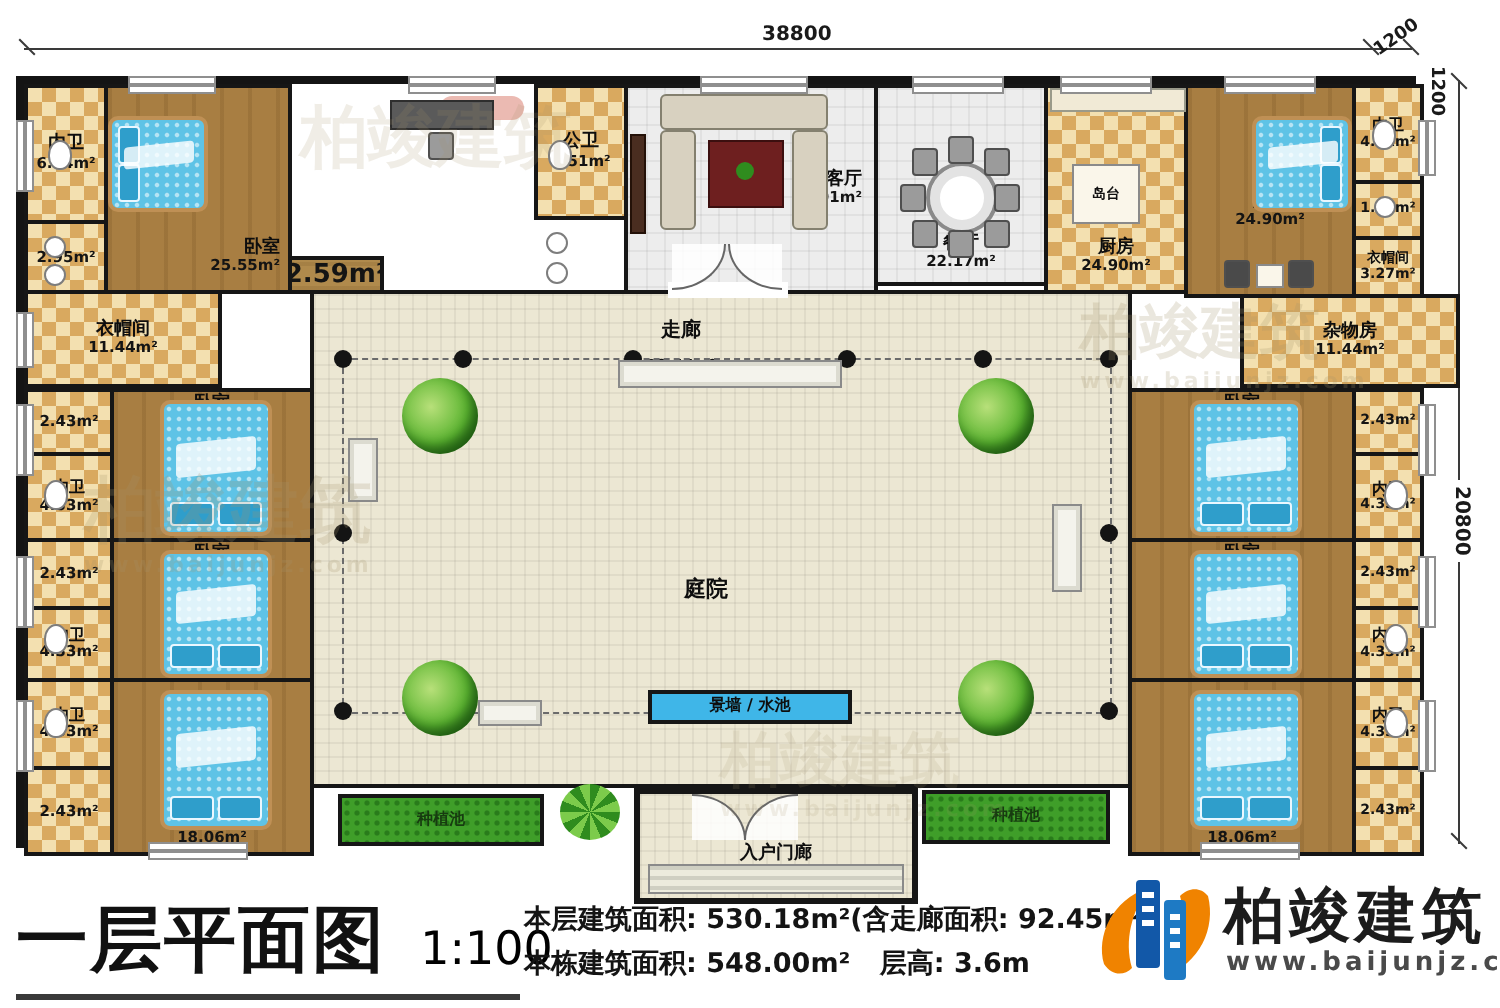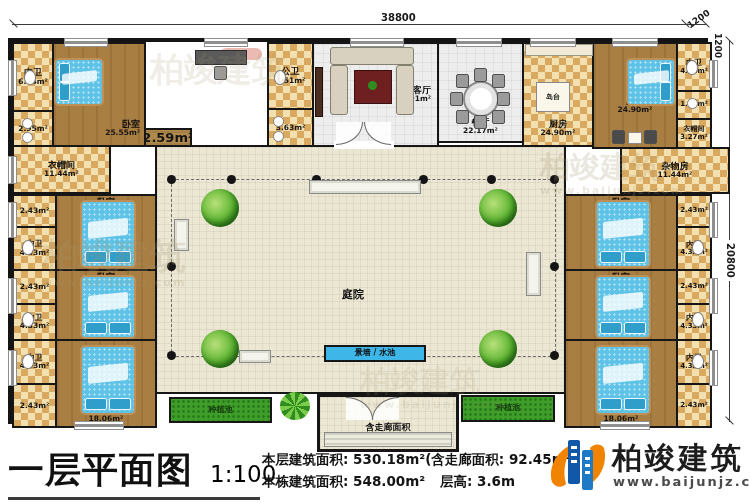--- a/index.html
+++ b/index.html
@@ -134,23 +134,20 @@
       <span class="rname">卧室</span>
       <span class="rarea">25.55m²</span>
     </div>
     <div class="room wood2" style="left:132px;top:86px;width:48px;height:19px;">
       <span class="rarea" style="font-size:13px;">2.59m²</span>
     </div>
     <div class="room checker" style="left:255px;top:0;width:47px;height:68px;">
       <span class="rname">公卫</span>
       <span class="rarea">7.51m²</span>
     </div>
-    <div class="room checker" style="left:255px;top:66px;width:47px;height:39px;">
-      <span class="rarea">3.63m²</span>
-    </div>
     <div class="room gray" style="left:300px;top:0;width:127px;height:105px;align-items:flex-end;padding-right:6px;">
       <span class="rname">客厅</span>
       <span class="rarea">36.91m²</span>
     </div>
     <div class="room gray" style="left:425px;top:0;width:87px;height:101px;justify-content:flex-end;padding-bottom:6px;">
       <span class="rname">餐厅</span>
       <span class="rarea">22.17m²</span>
     </div>
     <div class="room checker" style="left:510px;top:0;width:72px;height:105px;justify-content:flex-end;padding-bottom:8px;">
       <span class="rname">厨房</span>
@@ -243,20 +240,24 @@
     </div>
     <div class="room checker" style="left:664px;top:341px;width:36px;height:45px;">
       <span class="rarea" style="font-size:7px;">2.43m²</span>
     </div>
     <div class="room wood" style="left:552px;top:297px;width:114px;height:89px;justify-content:flex-end;padding-bottom:3px;">
       <span class="rname">卧室</span>
       <span class="rarea">18.06m²</span>
     </div>
 
     <div class="room cream" style="left:143px;top:103px;width:411px;height:249px;display:block;">
+      <div style="position:absolute;left:0;right:40px;top:8px;text-align:center;">
+        <span class="rname" style="font-size:10px;">走廊</span><br>
+        <span class="rarea">92.45m²</span>
+      </div>
       <div class="ring" style="left:14px;top:32px;width:383px;height:176px;"></div>
       <span class="rname" style="position:absolute;left:185px;top:142px;font-size:11px;">庭院</span>
 
       <div class="col" style="left:10px;top:28px;"></div>
       <div class="col" style="left:70px;top:28px;"></div>
       <div class="col" style="left:155px;top:28px;"></div>
       <div class="col" style="left:262px;top:28px;"></div>
       <div class="col" style="left:330px;top:28px;"></div>
       <div class="col" style="left:393px;top:28px;"></div>
       <div class="col" style="left:10px;top:115px;"></div>
@@ -286,21 +287,21 @@
       <span class="rname" style="font-size:8px;color:#173c10;">种植池</span>
     </div>
     <div class="palm" style="left:268px;top:350px;"></div>
     <div class="room green" style="left:449px;top:353px;width:94px;height:27px;">
       <span class="rname" style="font-size:8px;color:#173c10;">种植池</span>
     </div>
 
     <div class="room cream" style="left:305px;top:352px;width:142px;height:58px;display:block;border-width:3px;">
       <div class="arc ul" style="left:26px;top:0;"></div>
       <div class="arc ur" style="left:52px;top:0;"></div>
-      <span class="rname" style="position:absolute;left:0;right:0;top:26px;text-align:center;">含走廊面积</span>
+      <span class="rname" style="position:absolute;left:0;right:0;top:26px;text-align:center;">入户门廊</span>
       <div class="steps"></div>
     </div>
 
     <div class="gap" style="left:322px;top:99px;width:60px;height:8px;"></div>
     <div class="arc dl" style="left:324px;top:80px;"></div>
     <div class="arc dr" style="left:352px;top:80px;"></div>
 
     <div class="bed bed-hl" style="left:42px;top:16px;width:46px;height:44px;">
         <i class="pw"></i>
         <i class="pw"></i>

